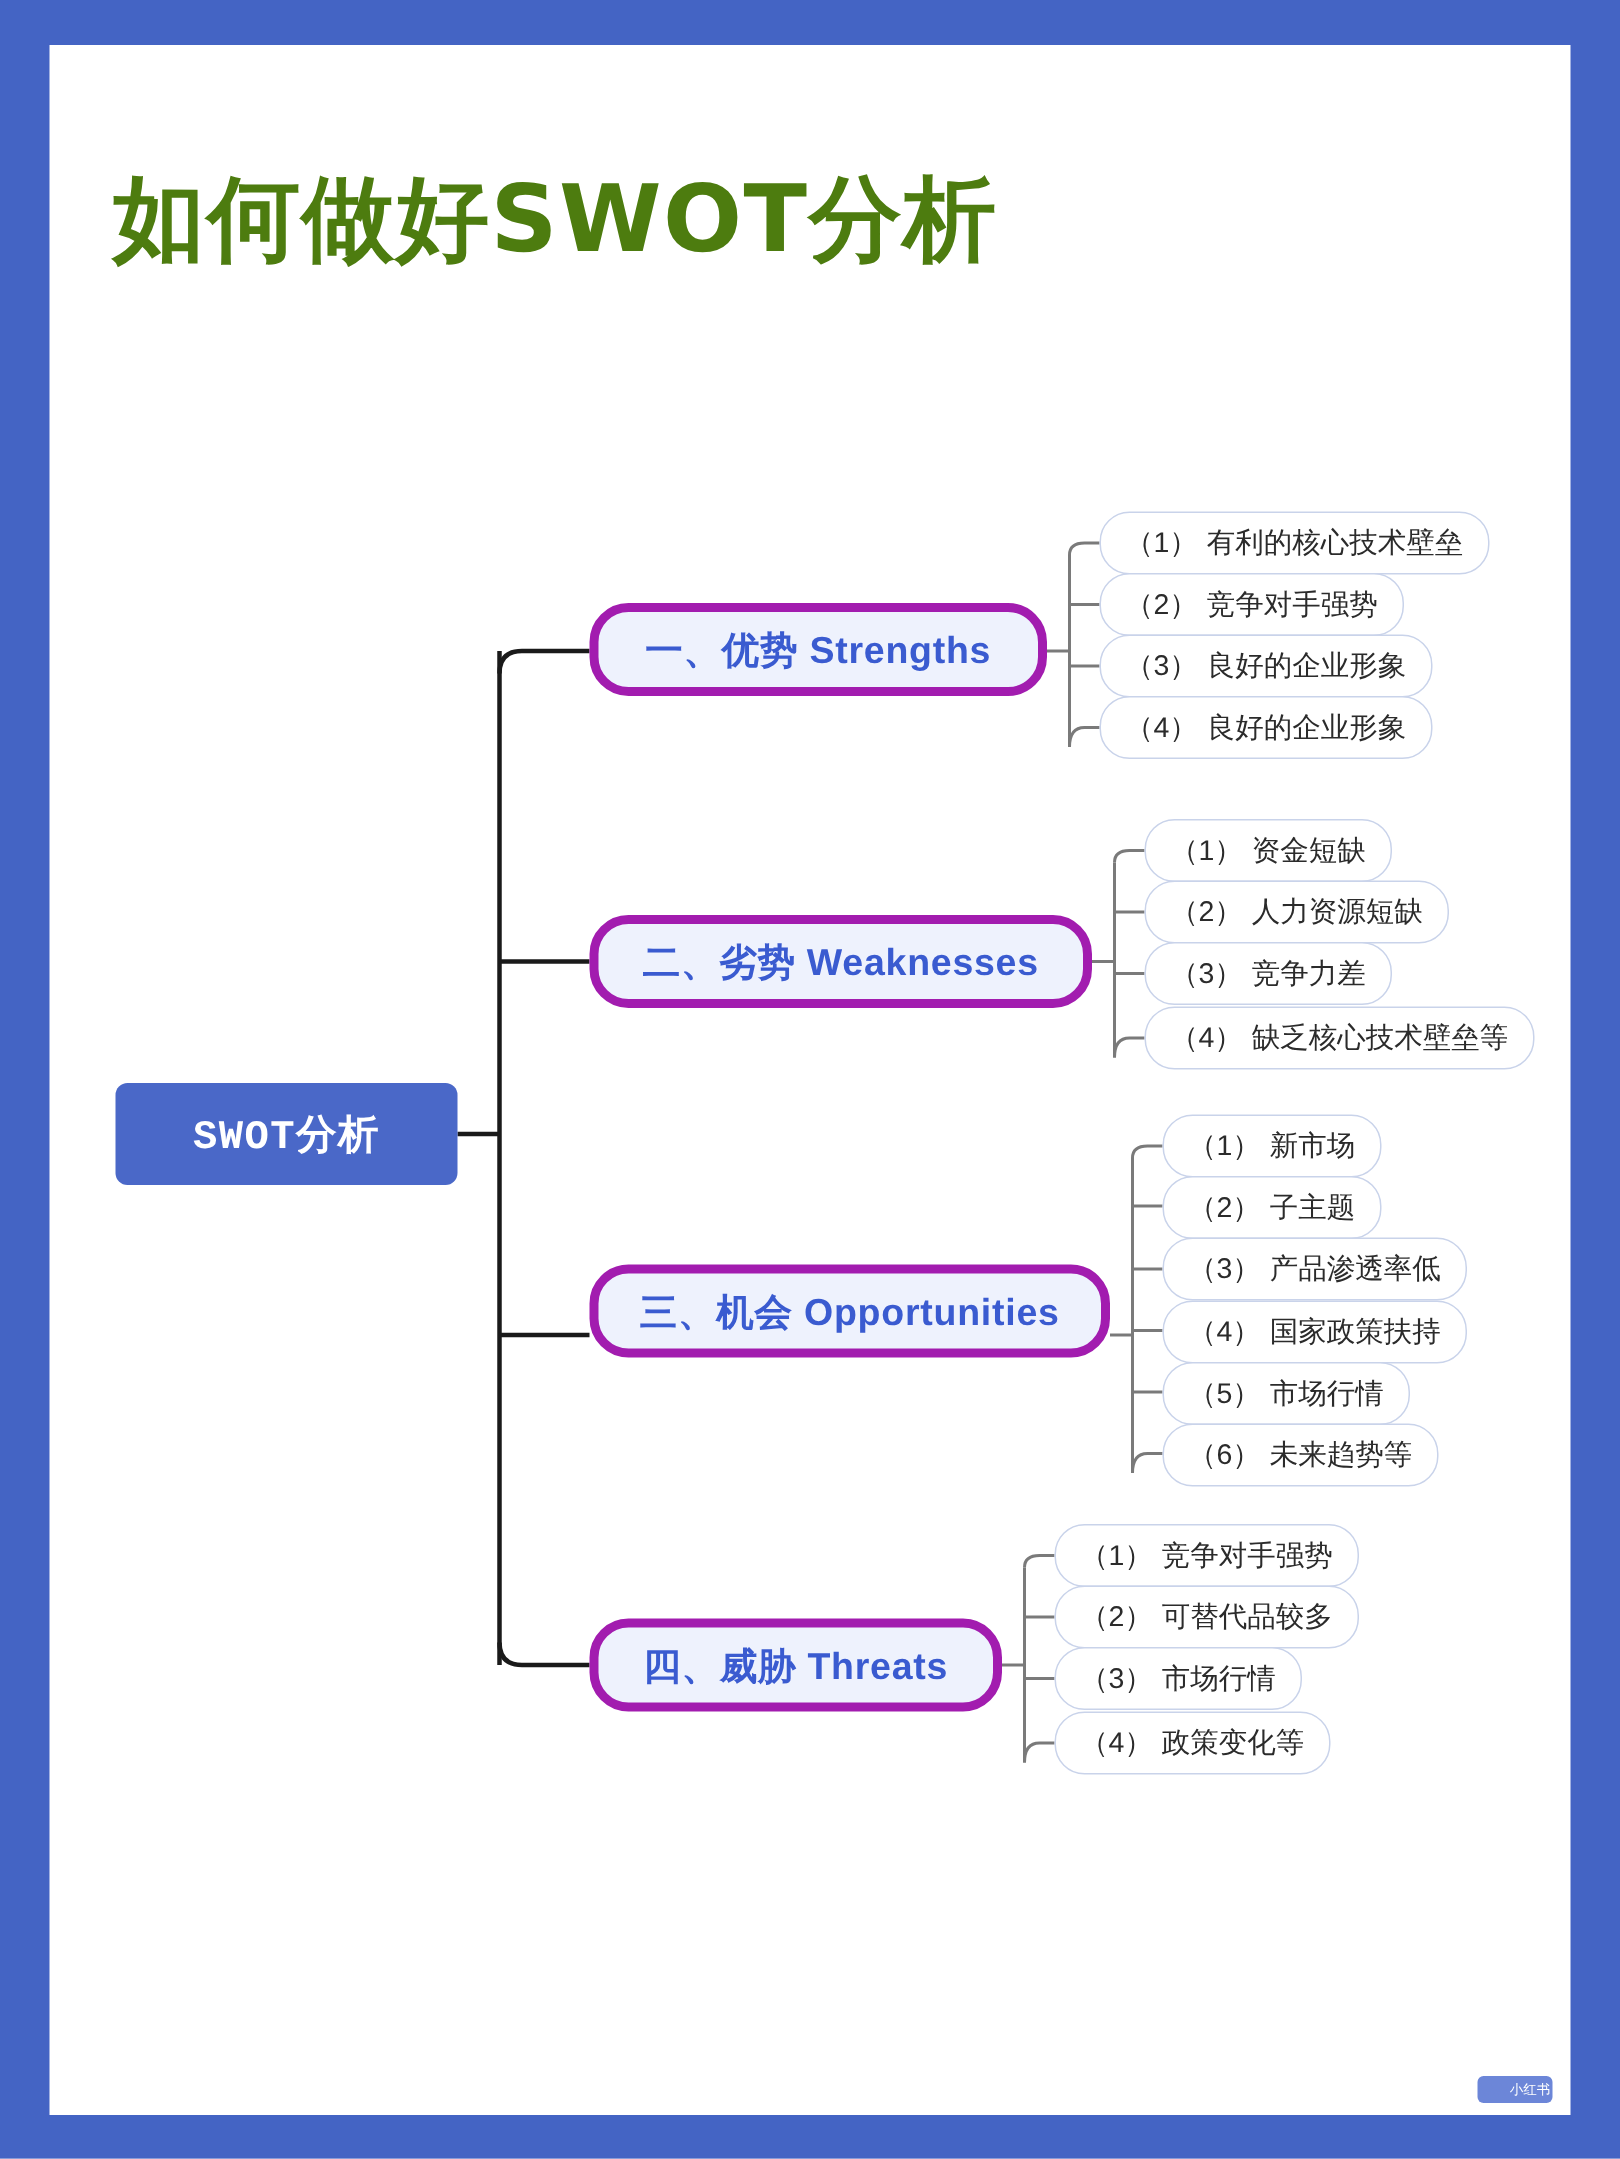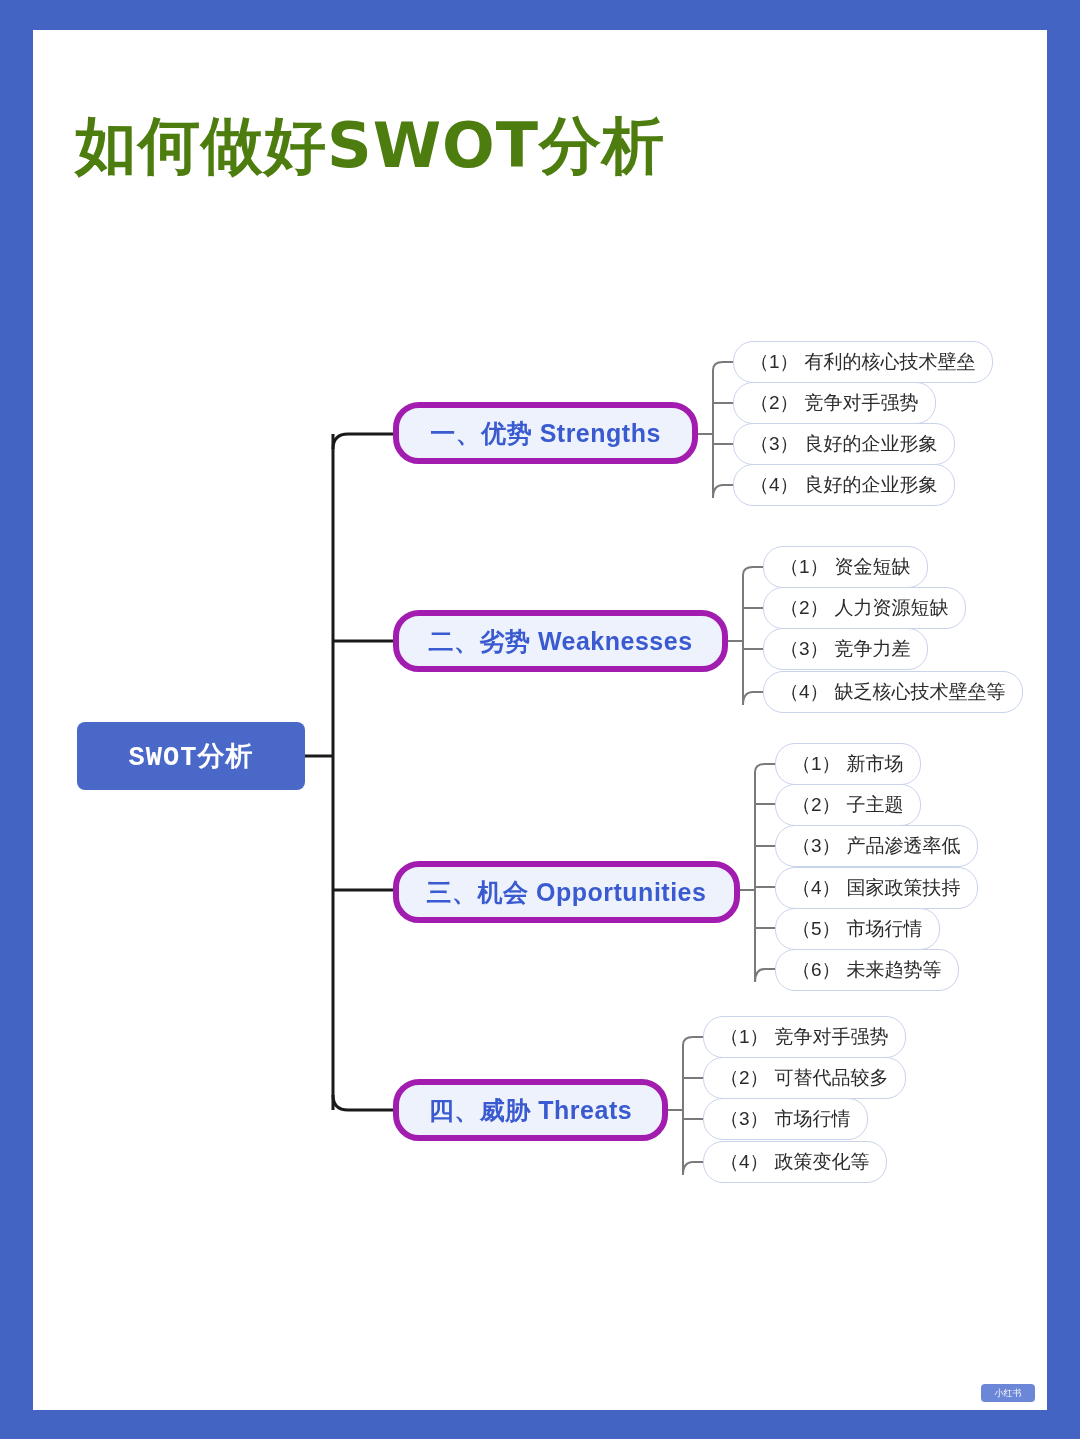--- a/index.html
+++ b/index.html
@@ -89,30 +89,31 @@
     padding: 0 16px;
   }
   .leaf-num {
     color: #2b2b2b;
     margin-right: 6px;
   }
   #watermark {
     position: absolute;
     right: 12px;
     bottom: 8px;
-    width: 54px;
+    width: 30px;
     height: 18px;
     border-radius: 4px;
     background: #5d7ad4;
     color: #ffffff;
     font-size: 9px;
     display: flex;
     align-items: center;
     justify-content: center;
     opacity: 0.9;
+    padding-left: 20px;
   }
 </style>
 </head>
 <body>
 
 <div id="page">
   <div id="card">
 
     <h1 id="title">如何做好SWOT分析</h1>
 
@@ -195,21 +196,21 @@
       </div>
       <div class="node leaf-node" style="left:730px; top:598px; height:42px;">
         <span class="leaf-num">（3）</span>
         <span>竞争力差</span>
       </div>
       <div class="node leaf-node" style="left:730px; top:641px; height:42px;">
         <span class="leaf-num">（4）</span>
         <span>缺乏核心技术壁垒等</span>
       </div>
 
-      <div class="node branch-node" style="left:360px; top:831px; width:347px; height:62px;">三、机会 Opportunities</div>
+      <div class="node branch-node" style="left:360px; top:813px; width:347px; height:62px;">三、机会 Opportunities</div>
       <div class="node leaf-node" style="left:742px; top:713px; height:42px;">
         <span class="leaf-num">（1）</span>
         <span>新市场</span>
       </div>
       <div class="node leaf-node" style="left:742px; top:754px; height:42px;">
         <span class="leaf-num">（2）</span>
         <span>子主题</span>
       </div>
       <div class="node leaf-node" style="left:742px; top:795px; height:42px;">
         <span class="leaf-num">（3）</span>

